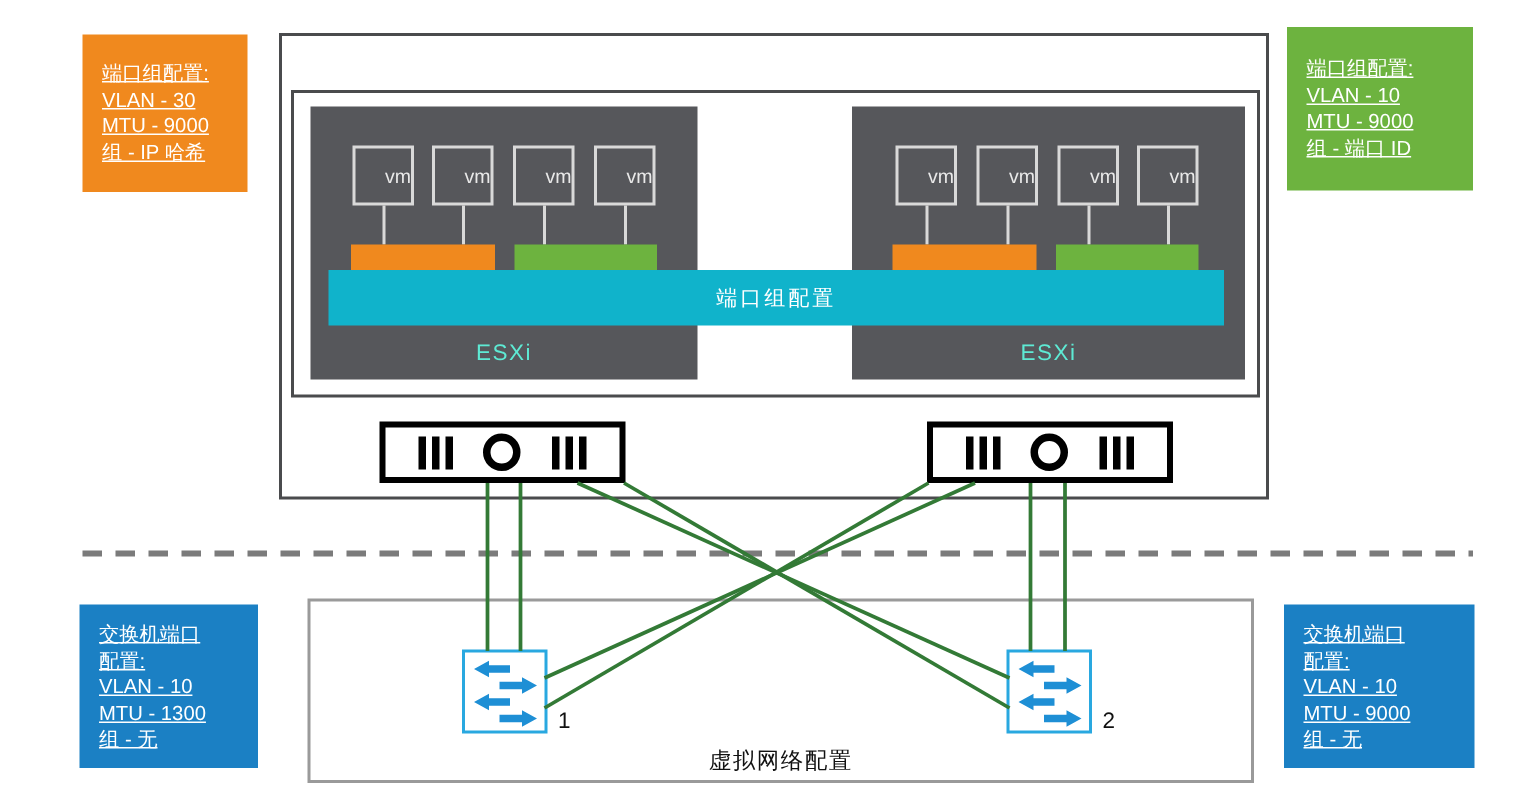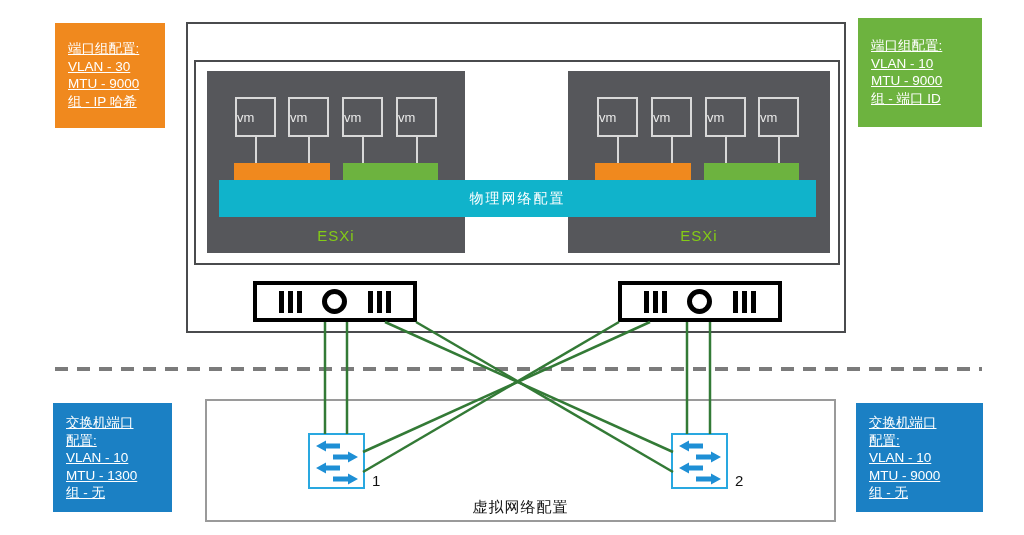--- a/index.html
+++ b/index.html
@@ -15,26 +15,26 @@
   #callout-br{left:856px;top:403px;width:127px;height:109px;background:#1B80C4;padding:11px 0 0 13px;}
 
   
   #virtual-box{position:absolute;left:186px;top:22px;width:660px;height:311px;border:2px solid #4a4b4d;box-sizing:border-box;background:#ffffff;}
   #virtual-title{position:absolute;left:186px;top:33px;width:660px;text-align:center;font-size:15px;color:#1b1b1b;letter-spacing:1px;}
   #inner-box{position:absolute;left:194px;top:60px;width:646px;height:205px;border:2px solid #4a4b4d;box-sizing:border-box;}
 
   .host{position:absolute;top:71px;height:182px;background:#56575B;}
   #host-left{left:207px;width:258px;}
   #host-right{left:568px;width:262px;}
-  .vm{position:absolute;top:26px;width:41px;height:40px;border:2px solid #d9d9d9;box-sizing:border-box;color:#e9e9e9;font-size:13px;display:flex;align-items:center;justify-content:flex-start;}
+  .vm{position:absolute;top:26px;width:41px;height:40px;border:2px solid #d9d9d9;box-sizing:border-box;color:#e9e9e9;font-size:13px;display:flex;align-items:center;justify-content:flex-end;}
   .vm-conn{position:absolute;top:66px;width:2px;height:26px;background:#d9d9d9;}
   .pg-bar{position:absolute;top:92px;height:17px;}
   .pg-orange{background:#F0891E;left:27px;width:96px;}
   .pg-green{background:#6DB33F;left:136px;width:95px;}
-  .esxi-label{position:absolute;left:0;bottom:9px;width:100%;text-align:center;color:#84cc16;font-size:15px;letter-spacing:1px;}
+  .esxi-label{position:absolute;left:0;bottom:9px;width:100%;text-align:center;color:#5eead4;font-size:15px;letter-spacing:1px;}
 
   #dswitch-bar{position:absolute;left:219px;top:180px;width:597px;height:37px;background:#10B3CB;display:flex;align-items:center;justify-content:center;color:#ffffff;font-size:14px;letter-spacing:2px;}
 
   
   .nic{position:absolute;top:281px;width:164px;height:41px;border:4px solid #000;box-sizing:border-box;background:#fff;display:flex;align-items:center;justify-content:space-around;padding:0 12px;}
   #nic-left{left:253px;}
   #nic-right{left:618px;}
   .nic-bars{display:flex;gap:4px;}
   .nic-bars i{display:block;width:5px;height:22px;background:#000;}
   .nic-circle{width:15px;height:15px;border:5px solid #000;border-radius:50%;}
@@ -125,21 +125,21 @@
     <div class="vm-conn" style="left:49px"></div>
     <div class="vm-conn" style="left:103px"></div>
     <div class="vm-conn" style="left:157px"></div>
     <div class="vm-conn" style="left:210px"></div>
     <div class="pg-bar pg-orange"></div>
     <div class="pg-bar pg-green"></div>
     <div class="esxi-label">ESXi</div>
   </div>
 
   <div id="dswitch-bar">
-    <span>物理网络配置</span>
+    <span>端口组配置</span>
   </div>
 
   <div class="nic" id="nic-left">
     <span class="nic-bars">
         <i></i>
         <i></i>
         <i></i>
       </span>
     <span class="nic-circle"></span>
     <span class="nic-bars">

